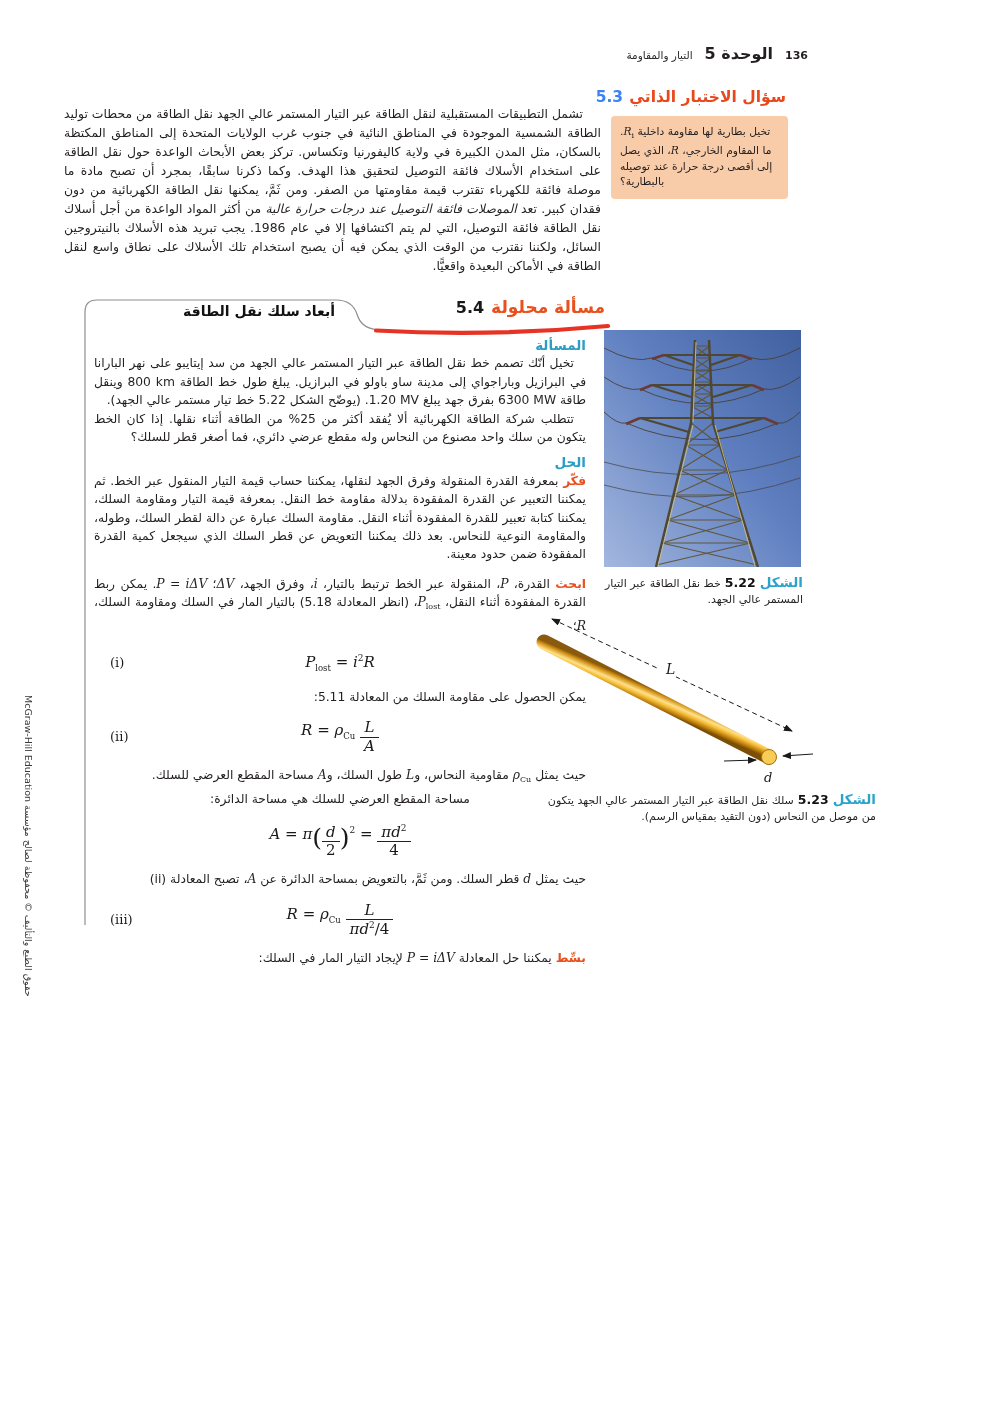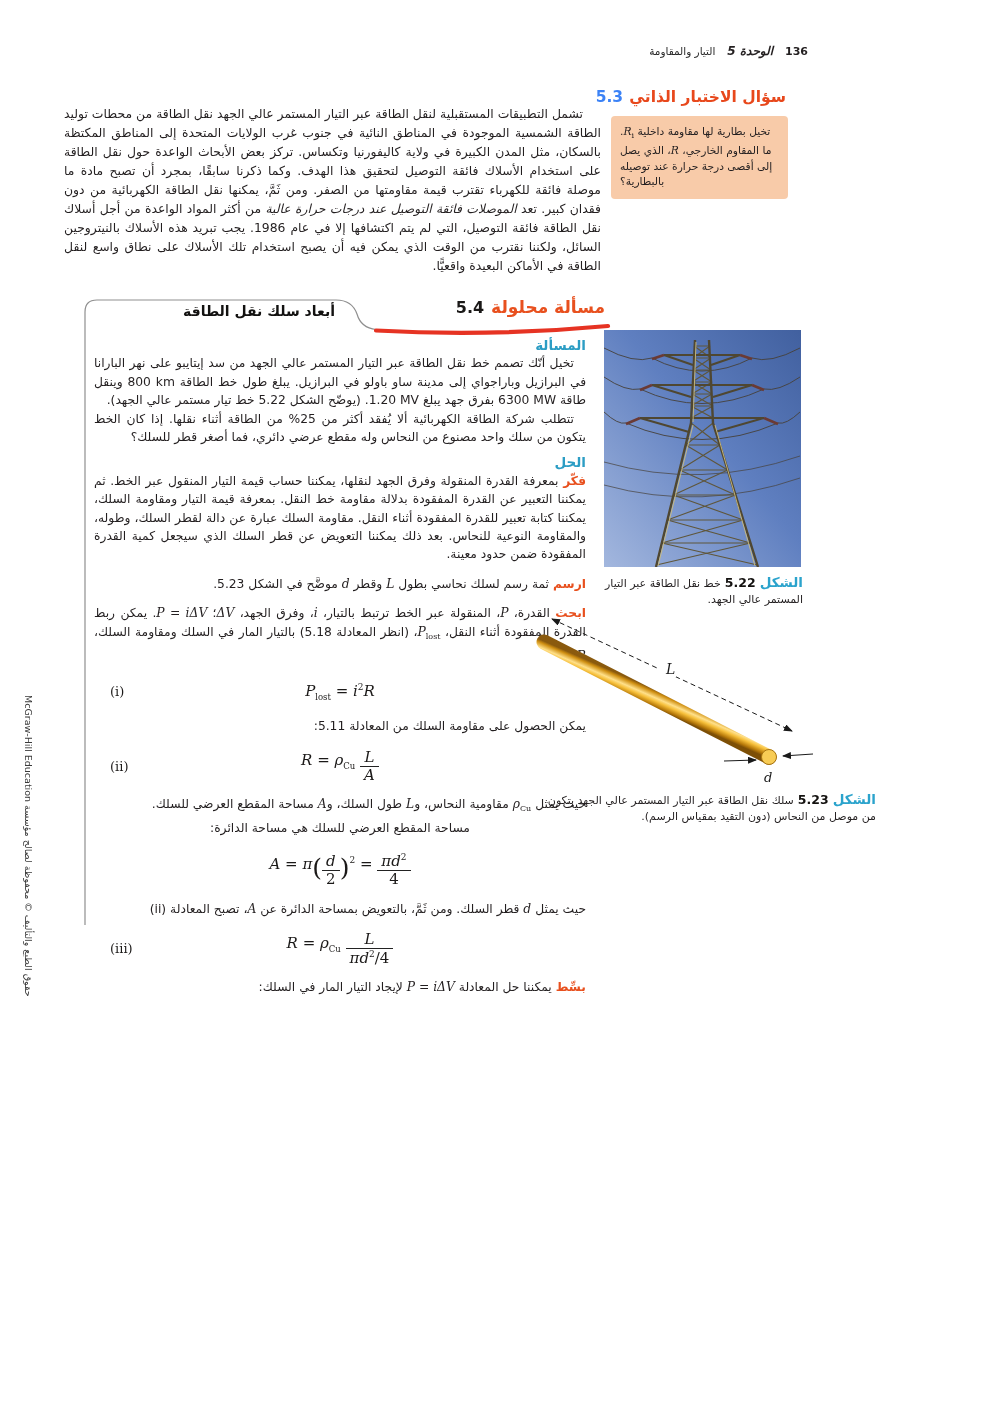--- a/index.html
+++ b/index.html
@@ -5,21 +5,21 @@
   html,body{margin:0;padding:0;}
   body{width:992px;height:1403px;position:relative;background:#ffffff;
        font-family:"DejaVu Sans",sans-serif;color:#231f20;overflow:hidden;}
   .abs{position:absolute;}
   .rtl{direction:rtl;}
   .jp{text-align:justify;}
   
   #hdr{left:618px;top:44px;width:190px;display:flex;flex-direction:row;direction:rtl;
        align-items:baseline;gap:12px;}
   #hdr .pageno{font-weight:bold;font-size:11px;}
-  #hdr .unit{font-weight:bold;font-size:12px;font-style:italic;}
+  #hdr .unit{font-weight:bold;font-size:16px;}
   #hdr .unittitle{font-size:10.5px;color:#2a2a2a;}
   
   #intro{left:64px;top:92px;width:537px;font-size:12.4px;line-height:19px;text-indent:18px;}
   .itl{font-style:italic;}
   
   #st-head{left:606px;top:88px;width:180px;white-space:nowrap;text-align:right;
            font-weight:bold;font-size:15.5px;color:#e8481c;}
   #st-head .stnum{margin-right:6px;color:#3b82f6;}
   #st-box{left:611px;top:116px;width:177px;background:#f8cba9;border-radius:4px;
           padding:8px 10px 10px 9px;box-sizing:border-box;font-size:10.7px;
@@ -98,21 +98,20 @@
   <p class="bluehead">المسألة</p>
 
   <p class="jp ind"><span>تخيل أنّك تصمم خط نقل الطاقة عبر التيار المستمر عالي الجهد من سد إيتايبو على نهر البارانا في البرازيل وباراجواي إلى مدينة ساو باولو في البرازيل. يبلغ طول خط الطاقة </span><span class="ltr">800 km</span><span> وينقل طاقة </span><span class="ltr">6300 MW</span><span> بفرق جهد يبلغ </span><span class="ltr">1.20 MV</span><span>. (يوضّح الشكل 5.22 خط تيار مستمر عالي الجهد).</span></p>
 
   <p class="jp ind">تتطلب شركة الطاقة الكهربائية ألا يُفقد أكثر من 25% من الطاقة أثناء نقلها. إذا كان الخط يتكون من سلك واحد مصنوع من النحاس وله مقطع عرضي دائري، فما أصغر قطر للسلك؟</p>
 
   <p class="bluehead mts">الحل</p>
 
   <p class="jp"><span class="olabel">فكّر</span><span> بمعرفة القدرة المنقولة وفرق الجهد لنقلها، يمكننا حساب قيمة التيار المنقول عبر الخط. ثم يمكننا التعبير عن القدرة المفقودة بدلالة مقاومة خط النقل. بمعرفة قيمة التيار ومقاومة السلك، يمكننا كتابة تعبير للقدرة المفقودة أثناء النقل. مقاومة السلك عبارة عن دالة لقطر السلك، وطوله، والمقاومة النوعية للنحاس. بعد ذلك يمكننا التعويض عن قطر السلك الذي سيجعل كمية القدرة المفقودة ضمن حدود معينة.</span></p>
 
-  <p class="mt"><span class="olabel">ارسم</span><span> ثمة رسم لسلك نحاسي بطول </span><span class="v">L</span><span> وقطر </span><span class="v">d</span><span> موضَّح في الشكل 5.23.</span></p>
 
   <p class="jp mt"><span class="olabel">ابحث</span><span> القدرة، </span><span class="v">P</span><span>، المنقولة عبر الخط ترتبط بالتيار، </span><span class="v">i</span><span>، وفرق الجهد، </span><span class="v">ΔV</span><span>؛ </span><span class="vf">P = iΔV</span><span>. يمكن ربط القدرة المفقودة أثناء النقل، </span><span class="v"><span>P</span><sub class="rm">lost</sub></span><span>، (انظر المعادلة 5.18) بالتيار المار في السلك ومقاومة السلك، </span><span class="v">R</span><span>؛</span></p>
 
   <div class="eqrow">
     <span class="eqlabel">(i)</span>
     <span class="it">P</span><sub class="small">lost</sub>
     <span>=</span>
     <span class="it">i</span><sup class="small">2</sup><span class="it">R</span>
   </div>
 

